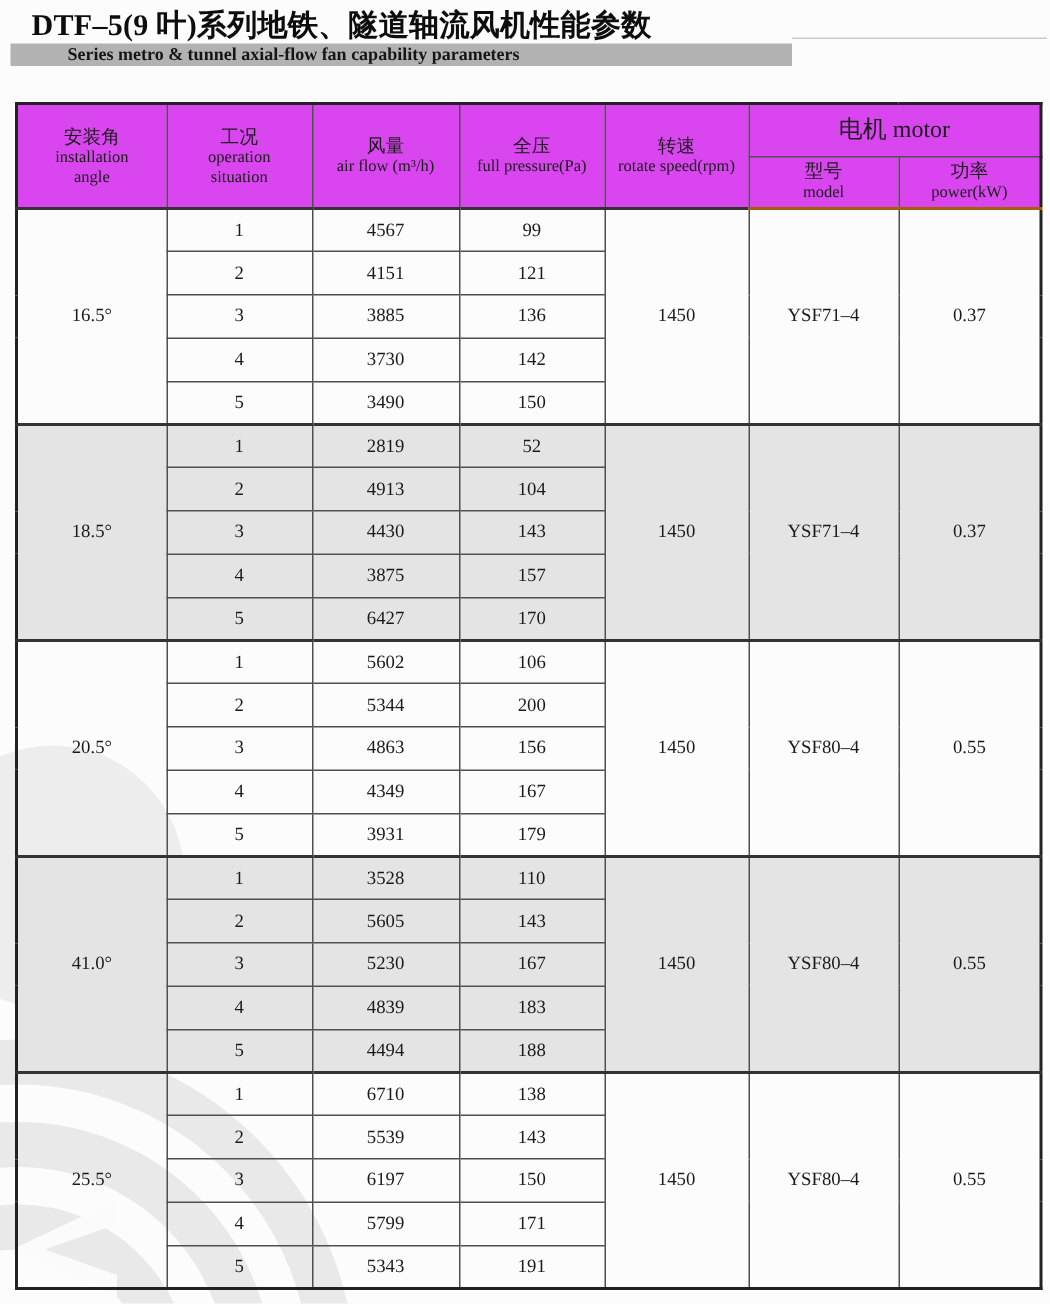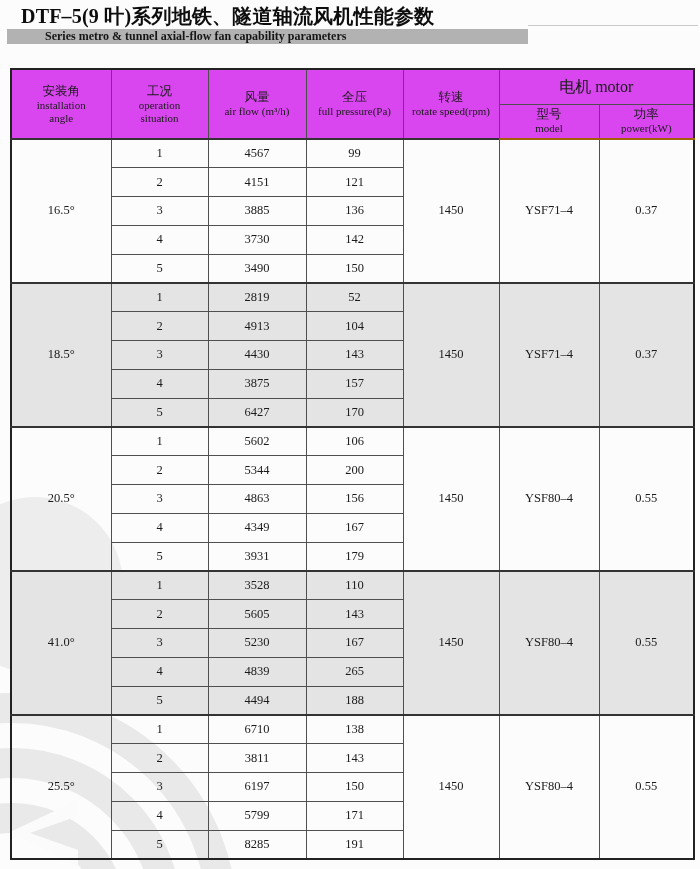--- a/index.html
+++ b/index.html
@@ -224,50 +224,50 @@
         <td>143</td>
       </tr>
       <tr class="shaded">
         <td>3</td>
         <td>5230</td>
         <td>167</td>
       </tr>
       <tr class="shaded">
         <td>4</td>
         <td>4839</td>
-        <td>265</td>
+        <td>183</td>
       </tr>
       <tr class="shaded">
         <td>5</td>
         <td>4494</td>
         <td>188</td>
       </tr>
       <tr class="group-start">
         <td rowspan="5">25.5°</td>
         <td>1</td>
         <td>6710</td>
         <td>138</td>
         <td rowspan="5">1450</td>
         <td rowspan="5">YSF80–4</td>
         <td rowspan="5">0.55</td>
       </tr>
       <tr>
         <td>2</td>
-        <td>3811</td>
+        <td>5539</td>
         <td>143</td>
       </tr>
       <tr>
         <td>3</td>
         <td>6197</td>
         <td>150</td>
       </tr>
       <tr>
         <td>4</td>
         <td>5799</td>
         <td>171</td>
       </tr>
       <tr>
         <td>5</td>
-        <td>8285</td>
+        <td>5343</td>
         <td>191</td>
       </tr>
     </tbody>
 </table>
 
 </body></html>

